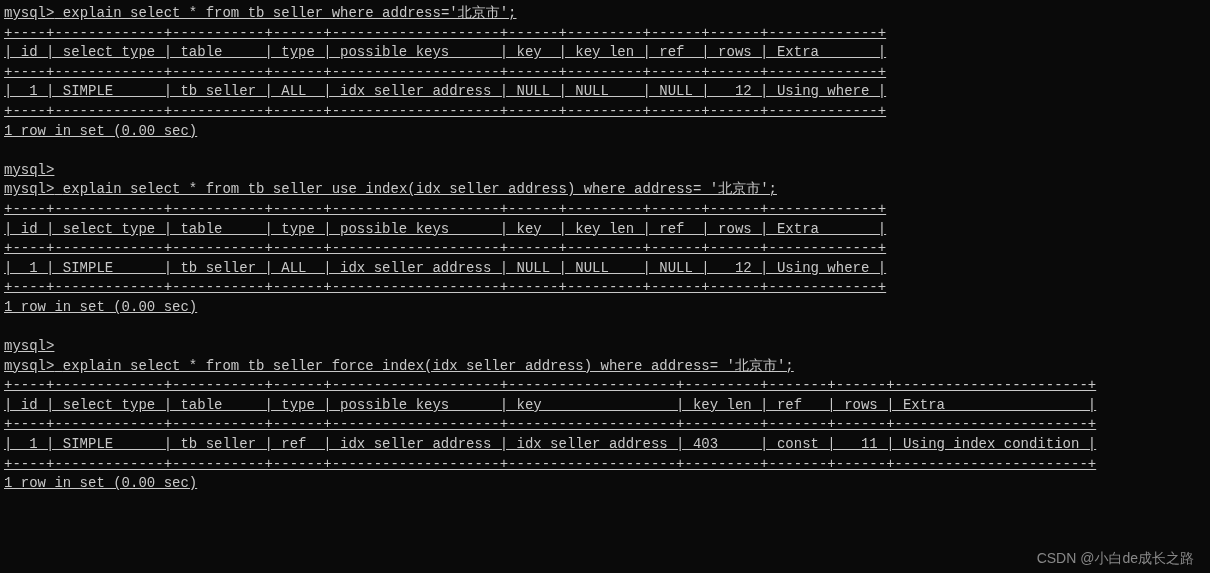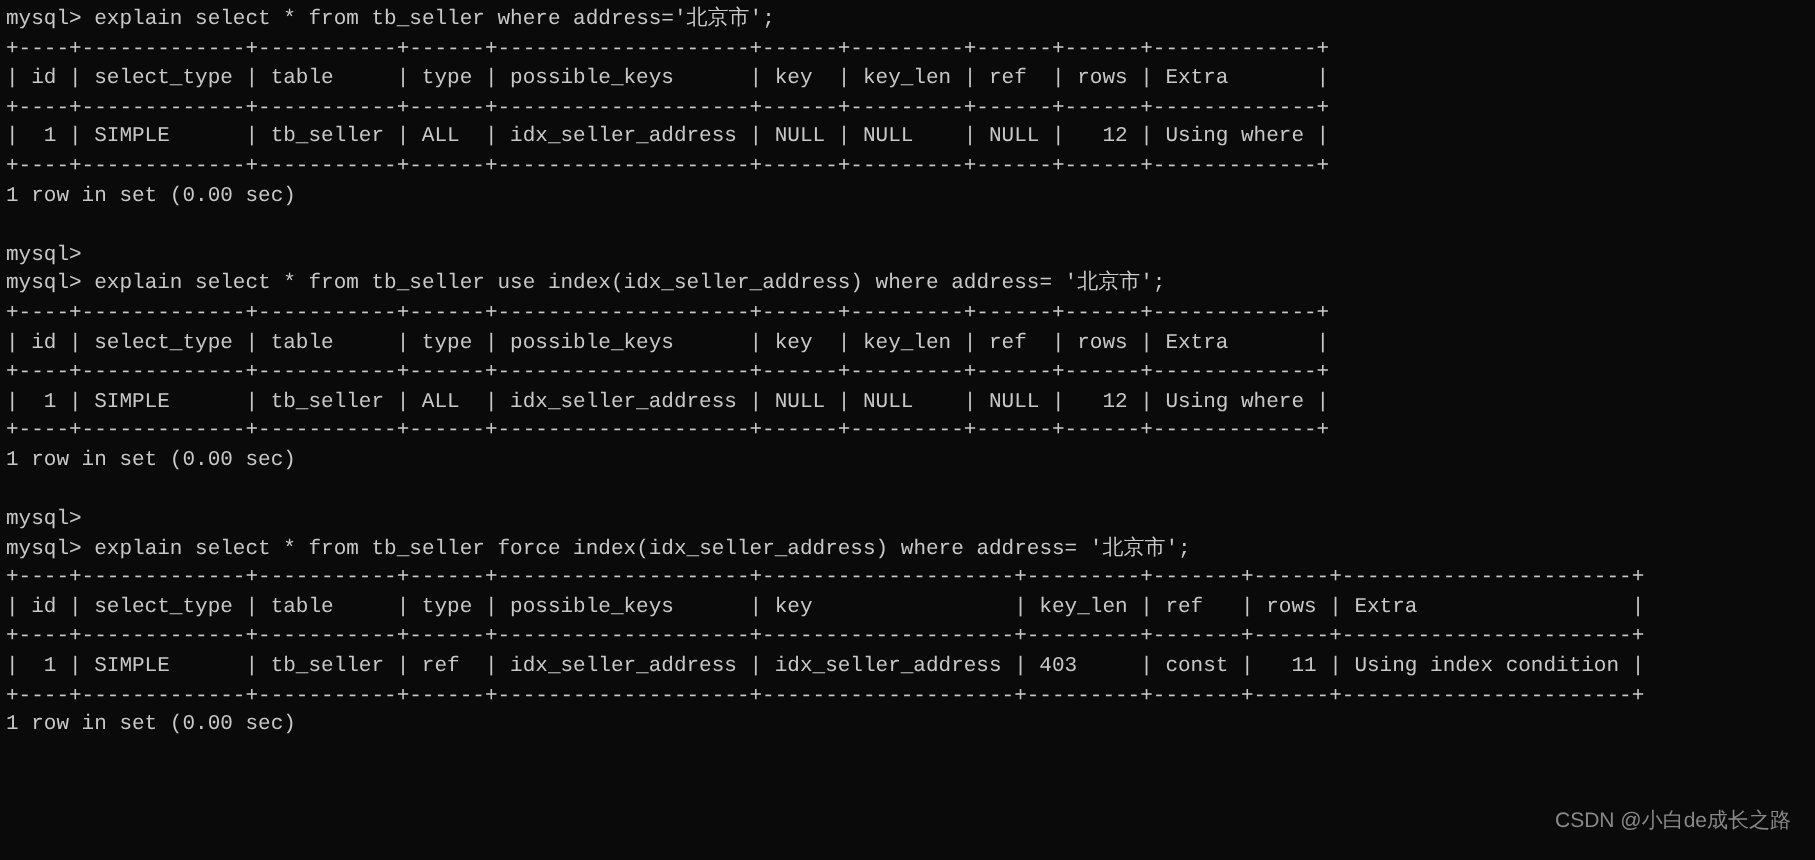--- a/index.html
+++ b/index.html
@@ -15,24 +15,25 @@
       line-height: 1.4;
       padding: 4px 0 0 4px;
       width: 1210px;
       height: 573px;
       overflow: hidden;
       position: relative;
     }
     .terminal {
       white-space: pre;
       font-family: "Courier New", Consolas, monospace;
+      text-decoration: underline;
     }
     .watermark {
       position: absolute;
-      bottom: 16px;
+      bottom: 4px;
       right: 16px;
       color: #888;
       font-family: Arial, sans-serif;
       font-size: 14px;
     }
     .term-area {
       background: #0a0a0a;
       min-height: 510px;
       padding-bottom: 10px;
     }

